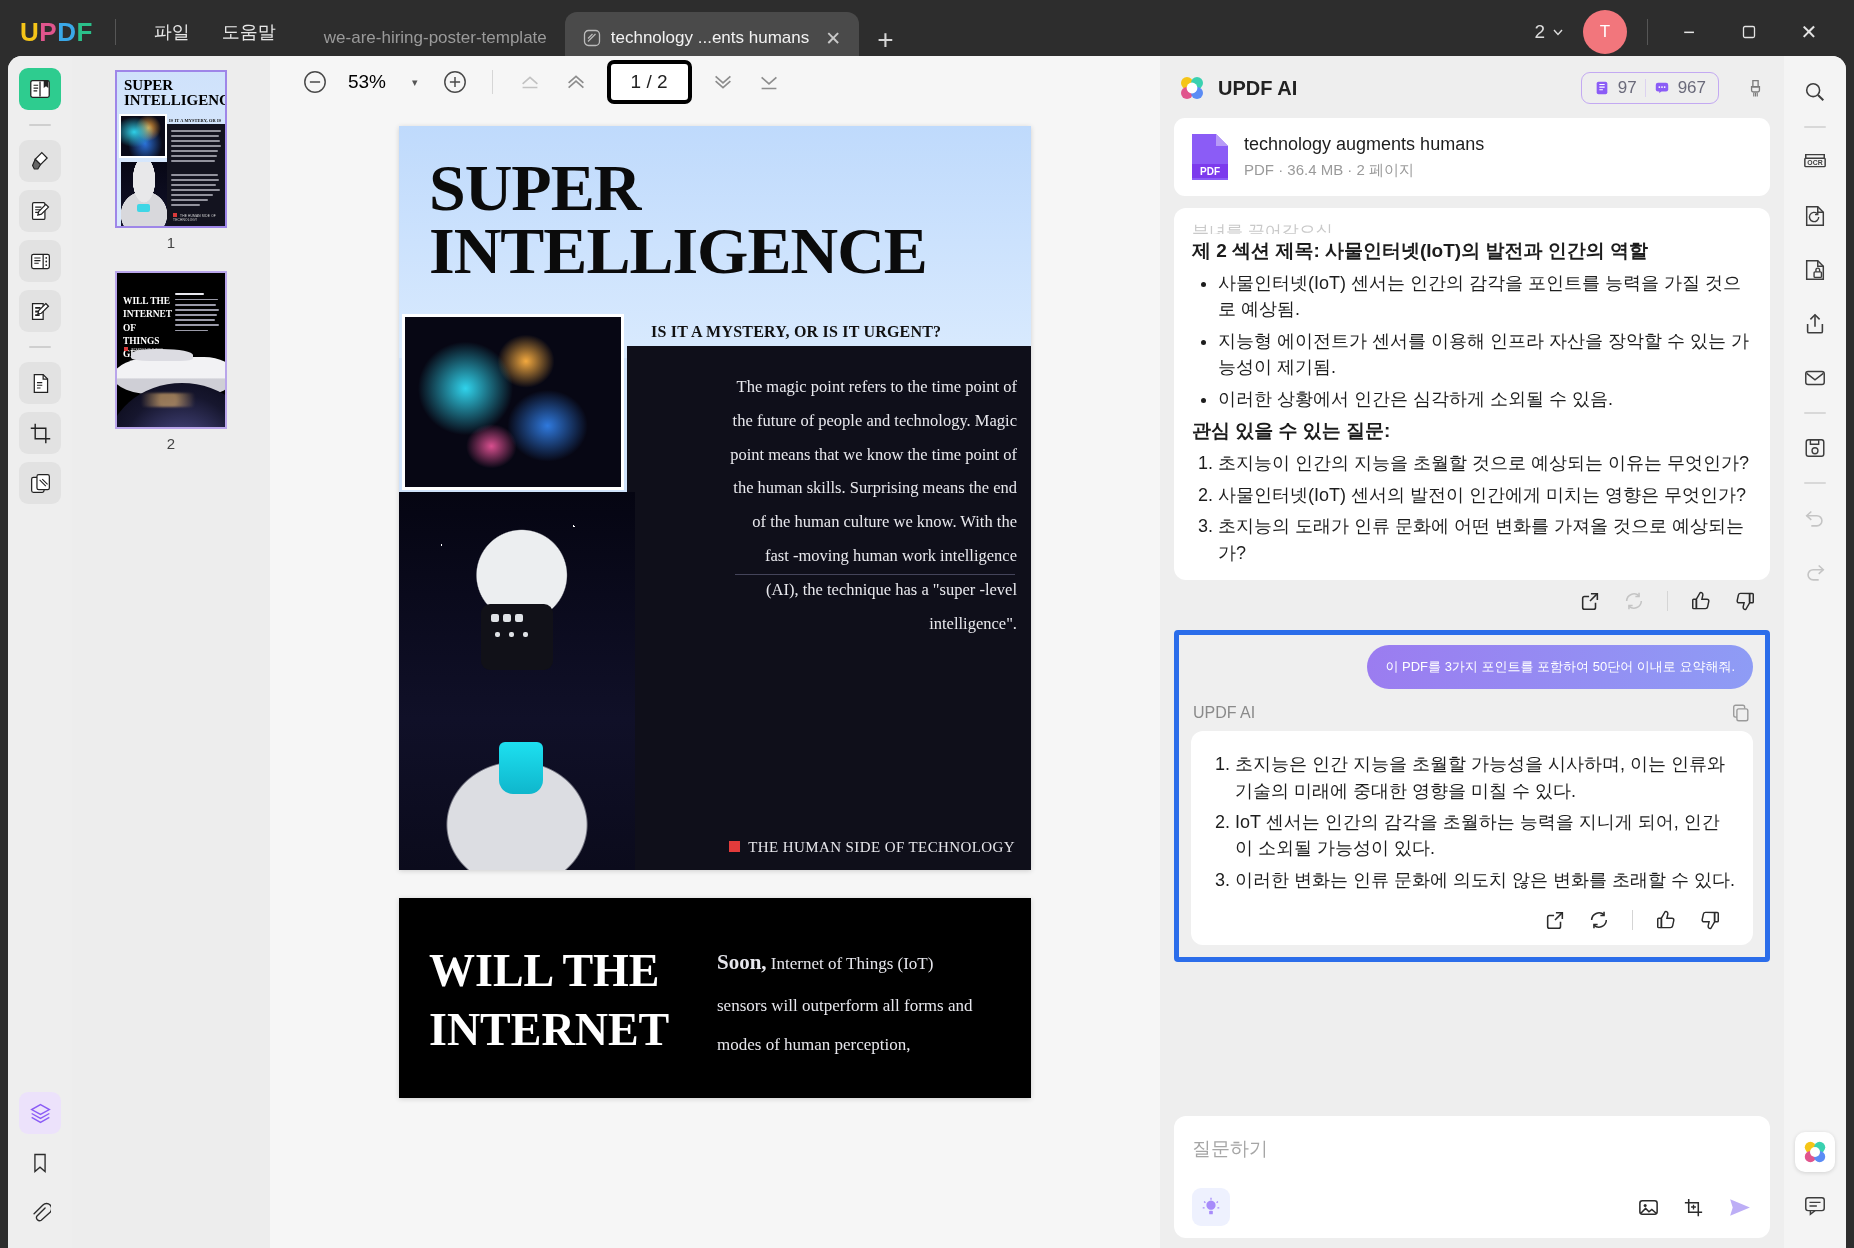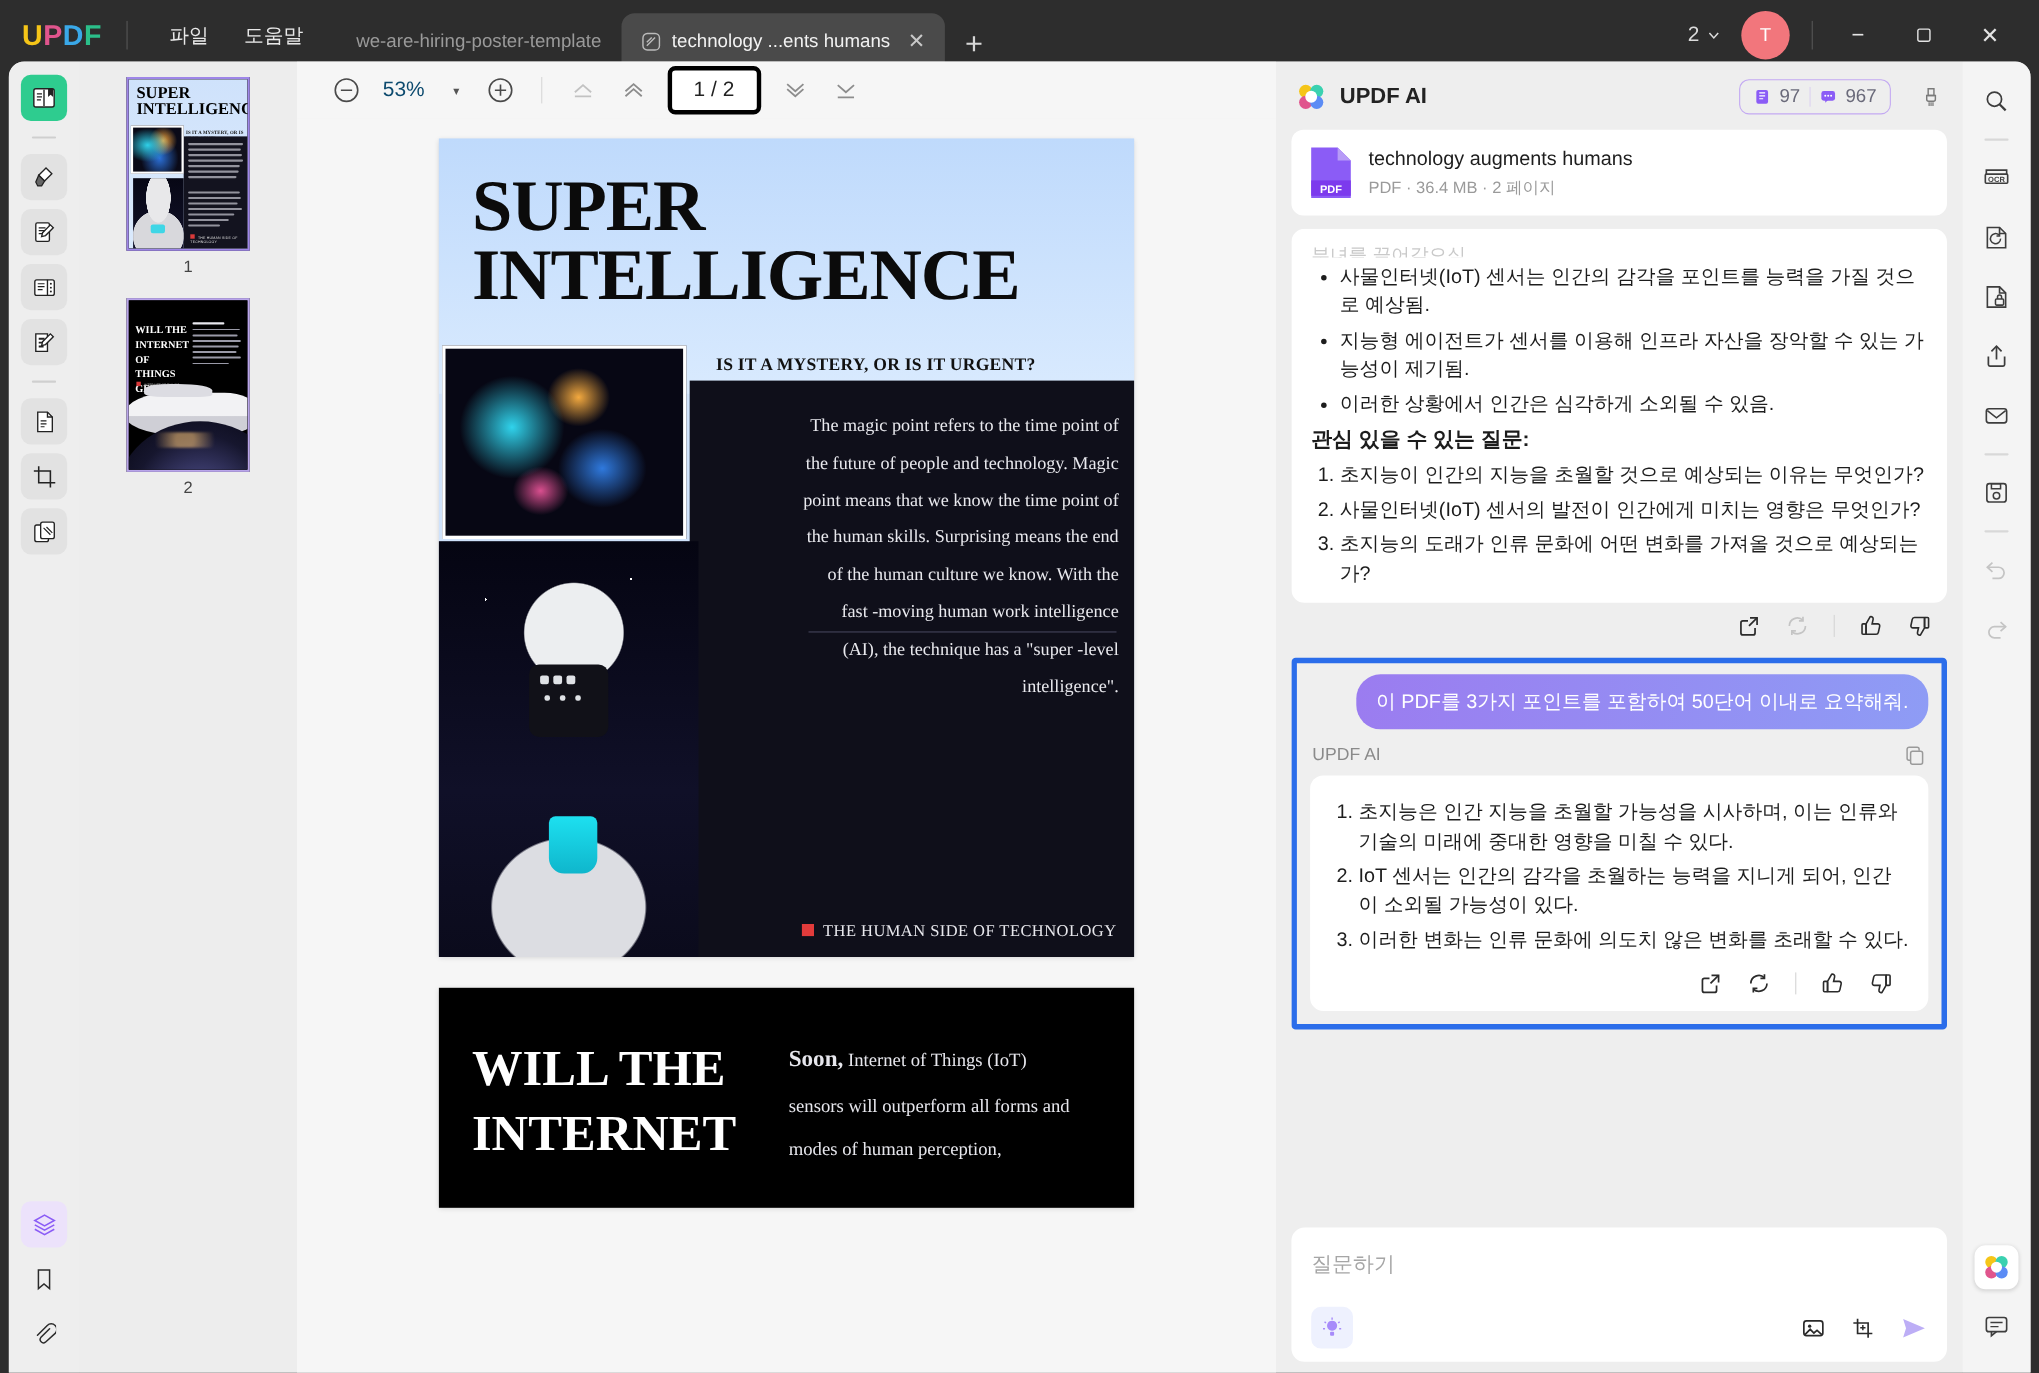--- a/index.html
+++ b/index.html
@@ -125,21 +125,21 @@
     background:radial-gradient(circle, rgba(255,200,120,.55) 0 18%, transparent 60%);filter:blur(1.2px);}
 
   
   .doccol { flex:1; display:flex; flex-direction:column; background:#f6f6f6; min-width:0; }
   .doc-toolbar {
     height:52px; display:flex; align-items:center; gap:0px; padding-left:22px;
     background:#f6f6f6; flex-shrink:0;
   }
   .tbtn { width:46px; height:46px; display:flex; align-items:center; justify-content:center; color:#4a4a4a; }
   .tbtn.dim { color:#c2c2c2; }
-  .zoomval { font-size:19px; color:#0c4a6e; min-width:58px; text-align:center; }
+  .zoomval { font-size:19px; color:#000000; min-width:58px; text-align:center; }
   .caret { font-size:11px; color:#555; margin:0 14px 0 16px; }
   .vsep { width:1px; height:24px; background:#d6d6d6; margin:0 14px; }
   .pagebox {
     border:4px solid #000000; background:#fff; border-radius:7px;
     padding:7px 20px; font-size:19px; color:#222; margin:0 8px;
   }
   .docview { flex:1; overflow:hidden; background:#f6f6f6; display:flex; flex-direction:column; align-items:center; padding-top:18px; }
 
   
   .poster {
@@ -234,21 +234,21 @@
   ul.kul li, ol.kol li { font-size:18px; color:#1d1d1d; line-height:1.47; margin-bottom:5px; }
   .actions { display:flex; align-items:center; justify-content:flex-end; gap:22px; padding:10px 14px 6px 0; }
   .actions .vr { width:1px; height:20px; background:#d5d5d5; }
 
   .hl-block {
     border:5px solid #2b6dea; border-radius:4px; margin-top:12px; padding:10px 12px 12px;
     background:#efefef;
   }
   .userrow { display:flex; justify-content:flex-end; }
   .bubble {
-    background:linear-gradient(95deg,#9b7cf0,#8e9cf5); color:#fff; font-size:18px;
+    background:linear-gradient(95deg,#9b7cf0,#8e9cf5); color:#fff; font-size:13px;
     border-radius:22px; padding:13px 18px; max-width:100%;
   }
   .ai-label { font-size:16px; color:#8a8a8a; margin:14px 2px 8px 2px; display:flex; align-items:center; }
   .copyic { margin-left:auto; color:#9a9a9a; }
 
   .composer { background:#fff; border-radius:12px; margin-top:12px; padding:16px 18px 12px; }
   .placeholder { font-size:19px; color:#a6a6a6; padding:4px 0 26px; }
   .composer-bar { display:flex; align-items:center; }
   .bulb { width:38px; height:38px; border-radius:9px; background:#eef1fe; display:flex; align-items:center; justify-content:center; }
   .comp-right { margin-left:auto; display:flex; align-items:center; gap:22px; }
@@ -602,20 +602,21 @@
         <div>
           <div class="fname">technology augments humans</div>
           <div class="fmeta">PDF · 36.4 MB · 2 페이지</div>
         </div>
       </div>
 
       <div class="chat">
 
         <div class="ai-msg-card" style="max-height:388px">
           <div class="fadeline">부녀를 끌어갈으심.</div>
+          <div class="kbold">제 2 섹션 제목: 사물인터넷(IoT)의 발전과 인간의 역할</div>
           <ul class="kul">
             <li>사물인터넷(IoT) 센서는 인간의 감각을 포인트를 능력을 가질 것으로 예상됨.</li>
             <li>지능형 에이전트가 센서를 이용해 인프라 자산을 장악할 수 있는 가능성이 제기됨.</li>
             <li>이러한 상황에서 인간은 심각하게 소외될 수 있음.</li>
           </ul>
           <div class="kbold">관심 있을 수 있는 질문:</div>
           <ol class="kol">
             <li>초지능이 인간의 지능을 초월할 것으로 예상되는 이유는 무엇인가?</li>
             <li>사물인터넷(IoT) 센서의 발전이 인간에게 미치는 영향은 무엇인가?</li>
             <li>초지능의 도래가 인류 문화에 어떤 변화를 가져올 것으로 예상되는가?</li>

